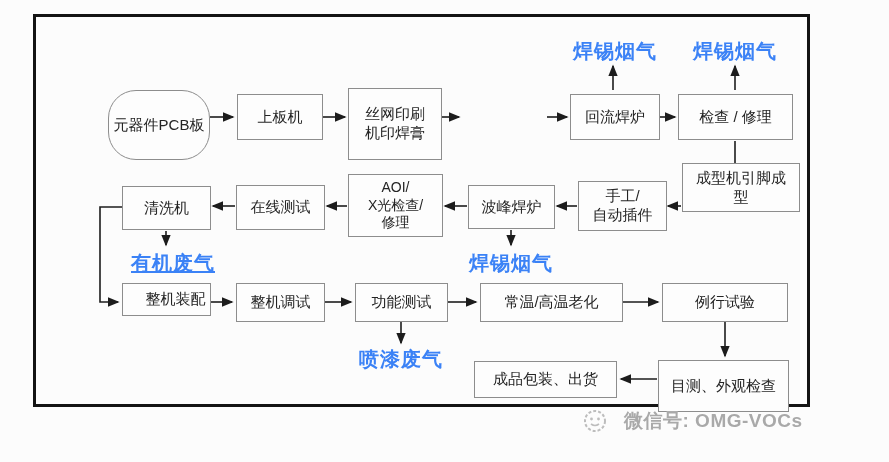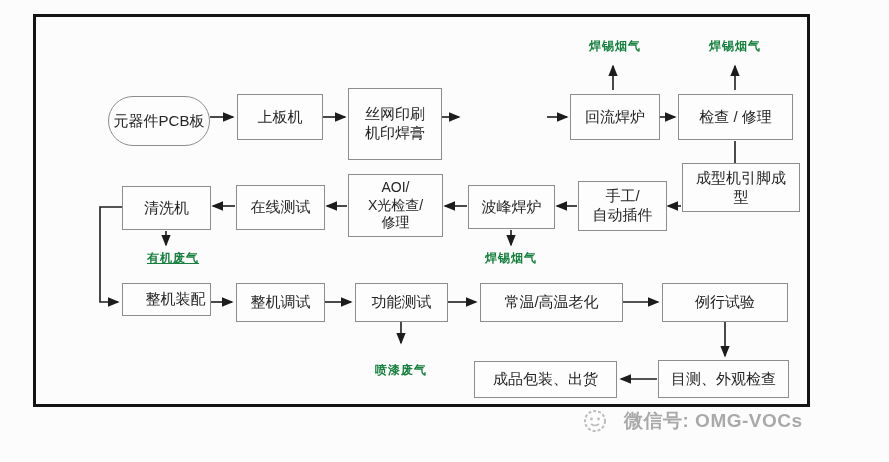--- a/index.html
+++ b/index.html
@@ -12,21 +12,21 @@
     border:3px solid #141414;box-sizing:border-box;background:transparent;
   }
   .node{
     position:absolute;display:flex;align-items:center;justify-content:center;
     text-align:center;background:#fdfdfd;border:1px solid #8d8d8d;
     color:#242424;font-size:15px;line-height:1.25;white-space:pre-line;
     box-sizing:border-box;padding:1px 2px;
   }
   .oval{border-radius:28px;}
   .emission{
-    position:absolute;font-weight:bold;color:#15803d;font-size:12px;
+    position:absolute;font-weight:bold;color:#3b82f6;font-size:20px;
     text-align:center;white-space:nowrap;letter-spacing:1px;
   }
   .caption{
     position:absolute;left:240px;top:430px;width:430px;text-align:center;
     font-size:19px;font-weight:bold;color:#1d1d1d;letter-spacing:1px;
   }
   .watermark{
     position:absolute;left:583px;top:408px;display:flex;align-items:center;
     gap:17px;color:#a9a9a9;font-size:19px;font-weight:bold;letter-spacing:.5px;
     text-shadow:0 0 1px #ffffff;
@@ -66,21 +66,21 @@
       <path d="M211,302 L232,302" marker-end="url(#ah)"></path>
       <path d="M325,302 L351,302" marker-end="url(#ah)"></path>
       <path d="M448,302 L476,302" marker-end="url(#ah)"></path>
       <path d="M623,302 L658,302" marker-end="url(#ah)"></path>
       <path d="M401,322 L401,343" marker-end="url(#ah)"></path>
       <path d="M725,322 L725,356" marker-end="url(#ah)"></path>
       <path d="M657,379 L621,379" marker-end="url(#ah)"></path>
     </g>
   </svg>
 
-  <div class="node oval" style="left:108px;top:96px;width:102px;height:50px;text-align:center;">元器件PCB板</div>
+  <div class="node oval" style="left:108px;top:90px;width:102px;height:70px;text-align:center;">元器件PCB板</div>
   <div class="node" style="left:237px;top:94px;width:86px;height:46px;">上板机</div>
   <div class="node" style="left:348px;top:88px;width:94px;height:72px;">丝网印刷
 机印焊膏</div>
   <div class="node" style="left:570px;top:94px;width:90px;height:46px;">回流焊炉</div>
   <div class="node" style="left:678px;top:94px;width:115px;height:46px;">检查 / 修理</div>
 
   <div class="emission" style="left:573px;top:38px;width:84px;">焊锡烟气</div>
   <div class="emission" style="left:693px;top:38px;width:84px;">焊锡烟气</div>
 
   <div class="node" style="left:122px;top:186px;width:89px;height:44px;">清洗机</div>
@@ -96,24 +96,24 @@
 
   <div class="emission" style="left:128px;top:250px;width:90px;text-decoration:underline;">有机废气</div>
   <div class="emission" style="left:469px;top:250px;width:84px;">焊锡烟气</div>
 
   <div class="node" style="left:122px;top:283px;width:89px;height:33px;padding-left:20px;">整机装配</div>
   <div class="node" style="left:236px;top:283px;width:89px;height:39px;">整机调试</div>
   <div class="node" style="left:355px;top:283px;width:93px;height:39px;">功能测试</div>
   <div class="node" style="left:480px;top:283px;width:143px;height:39px;">常温/高温老化</div>
   <div class="node" style="left:662px;top:283px;width:126px;height:39px;">例行试验</div>
 
-  <div class="emission" style="left:359px;top:362px;width:84px;">喷漆废气</div>
+  <div class="emission" style="left:359px;top:346px;width:84px;">喷漆废气</div>
 
   <div class="node" style="left:474px;top:361px;width:143px;height:37px;">成品包装、出货</div>
-  <div class="node" style="left:658px;top:360px;width:131px;height:38px;">目测、外观检查</div>
+  <div class="node" style="left:658px;top:360px;width:131px;height:52px;">目测、外观检查</div>
 
 
   <div class="watermark">
     <svg width="24" height="24" viewBox="0 0 24 24">
       <circle cx="12" cy="12" r="10" fill="none" stroke="#bdbdbd" stroke-width="2" stroke-dasharray="3 2"></circle>
       <circle cx="8.5" cy="10" r="1.4" fill="#bdbdbd"></circle>
       <circle cx="15.5" cy="10" r="1.4" fill="#bdbdbd"></circle>
       <path d="M8,15 Q12,18 16,15" fill="none" stroke="#bdbdbd" stroke-width="1.6"></path>
     </svg>
     <span>微信号: OMG-VOCs</span>

